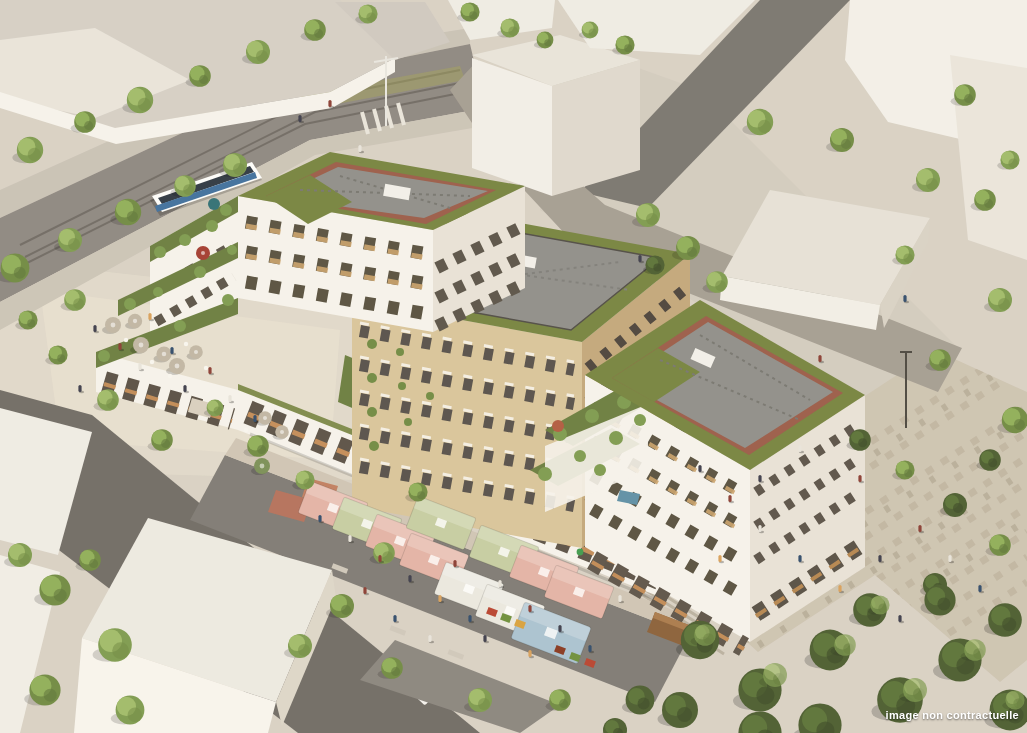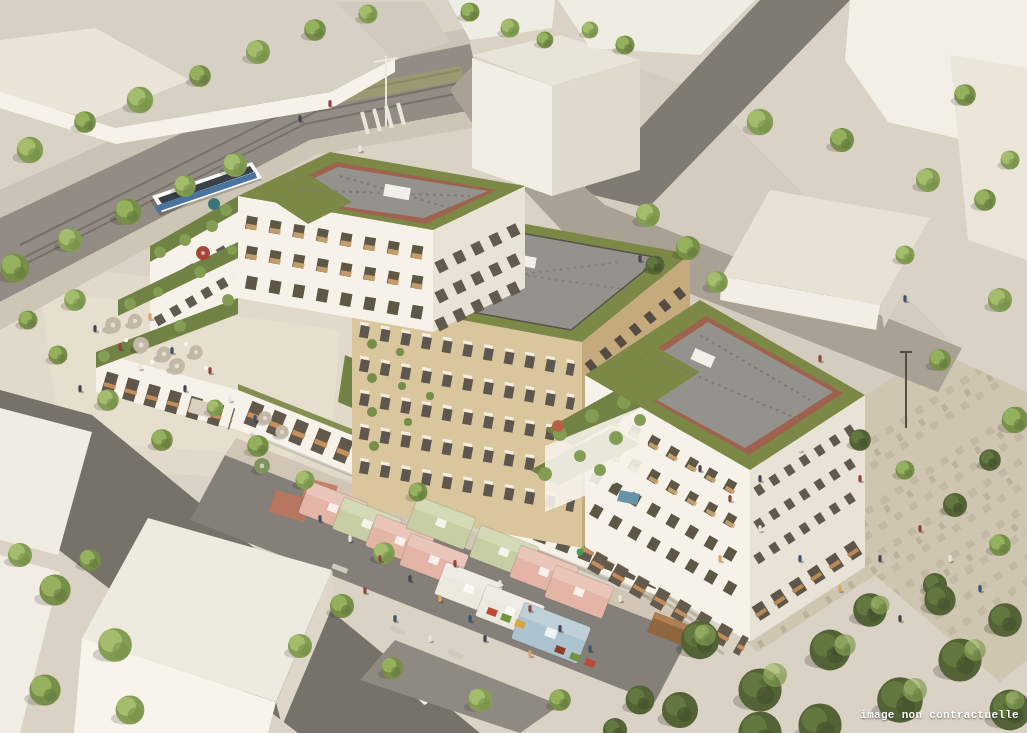--- a/index.html
+++ b/index.html
@@ -1,17 +1,17 @@
 <!DOCTYPE html>
 <html style="--ground: #d8d1c5; --plaza-light: #e2dbcc; --plaza-stone: #cdc4b2; --plaza-stripe: #c0b6a2; --asphalt: #6f6b65; --street-tram: #8d8781; --street-ne: #a49d92; --market-ground: #7e7a74; --facade-white: #f6f3ec; --facade-white-shadow: #e8e2d7; --facade-beige: #d8c49a; --facade-beige-shadow: #c2a77b; --context-white: #efece5; --context-roof: #d5cfc6; --green-roof: #75833f; --foliage-dark: #4a5c2f; --foliage-mid: #7d9a4e; --foliage-light: #a2bd6a; --roof-gravel: #8f8e8a; --roof-brick: #9a5b48; --canopy-pink: #e3b3a6; --canopy-sage: #c6cda2; --canopy-white: #eae8e0; --canopy-blue: #a9c2d1; --umbrella-red: #a33c30; --umbrella-teal: #2f6f74; --umbrella-cafe: #c0b6a4; --pool-blue: #5d8fa6; --tram-blue: #3f6f9e; --caption-color: #ffffff;"><head>
 <meta charset="utf-8">
 <style>
   html,body{margin:0;padding:0;background:#222;}
   .stage{position:relative;width:1027px;height:733px;margin:0 auto;overflow:hidden;
-         font-family:Liberation Mono, monospace;background:#d8d1c5;}
+         font-family:Liberation Sans, sans-serif;background:#d8d1c5;}
   .stage svg{position:absolute;left:0;top:0;display:block;}
   .caption{position:absolute;right:8px;bottom:12px;font-size:11px;font-weight:bold;
            letter-spacing:.3px;color:var(--caption-color,#fff);
            text-shadow:0 1px 2px rgba(0,0,0,.55);}
 </style>
 </head>
 <body>
 
 <div class="stage">
 <svg width="1027" height="733" viewBox="0 0 1027 733">

